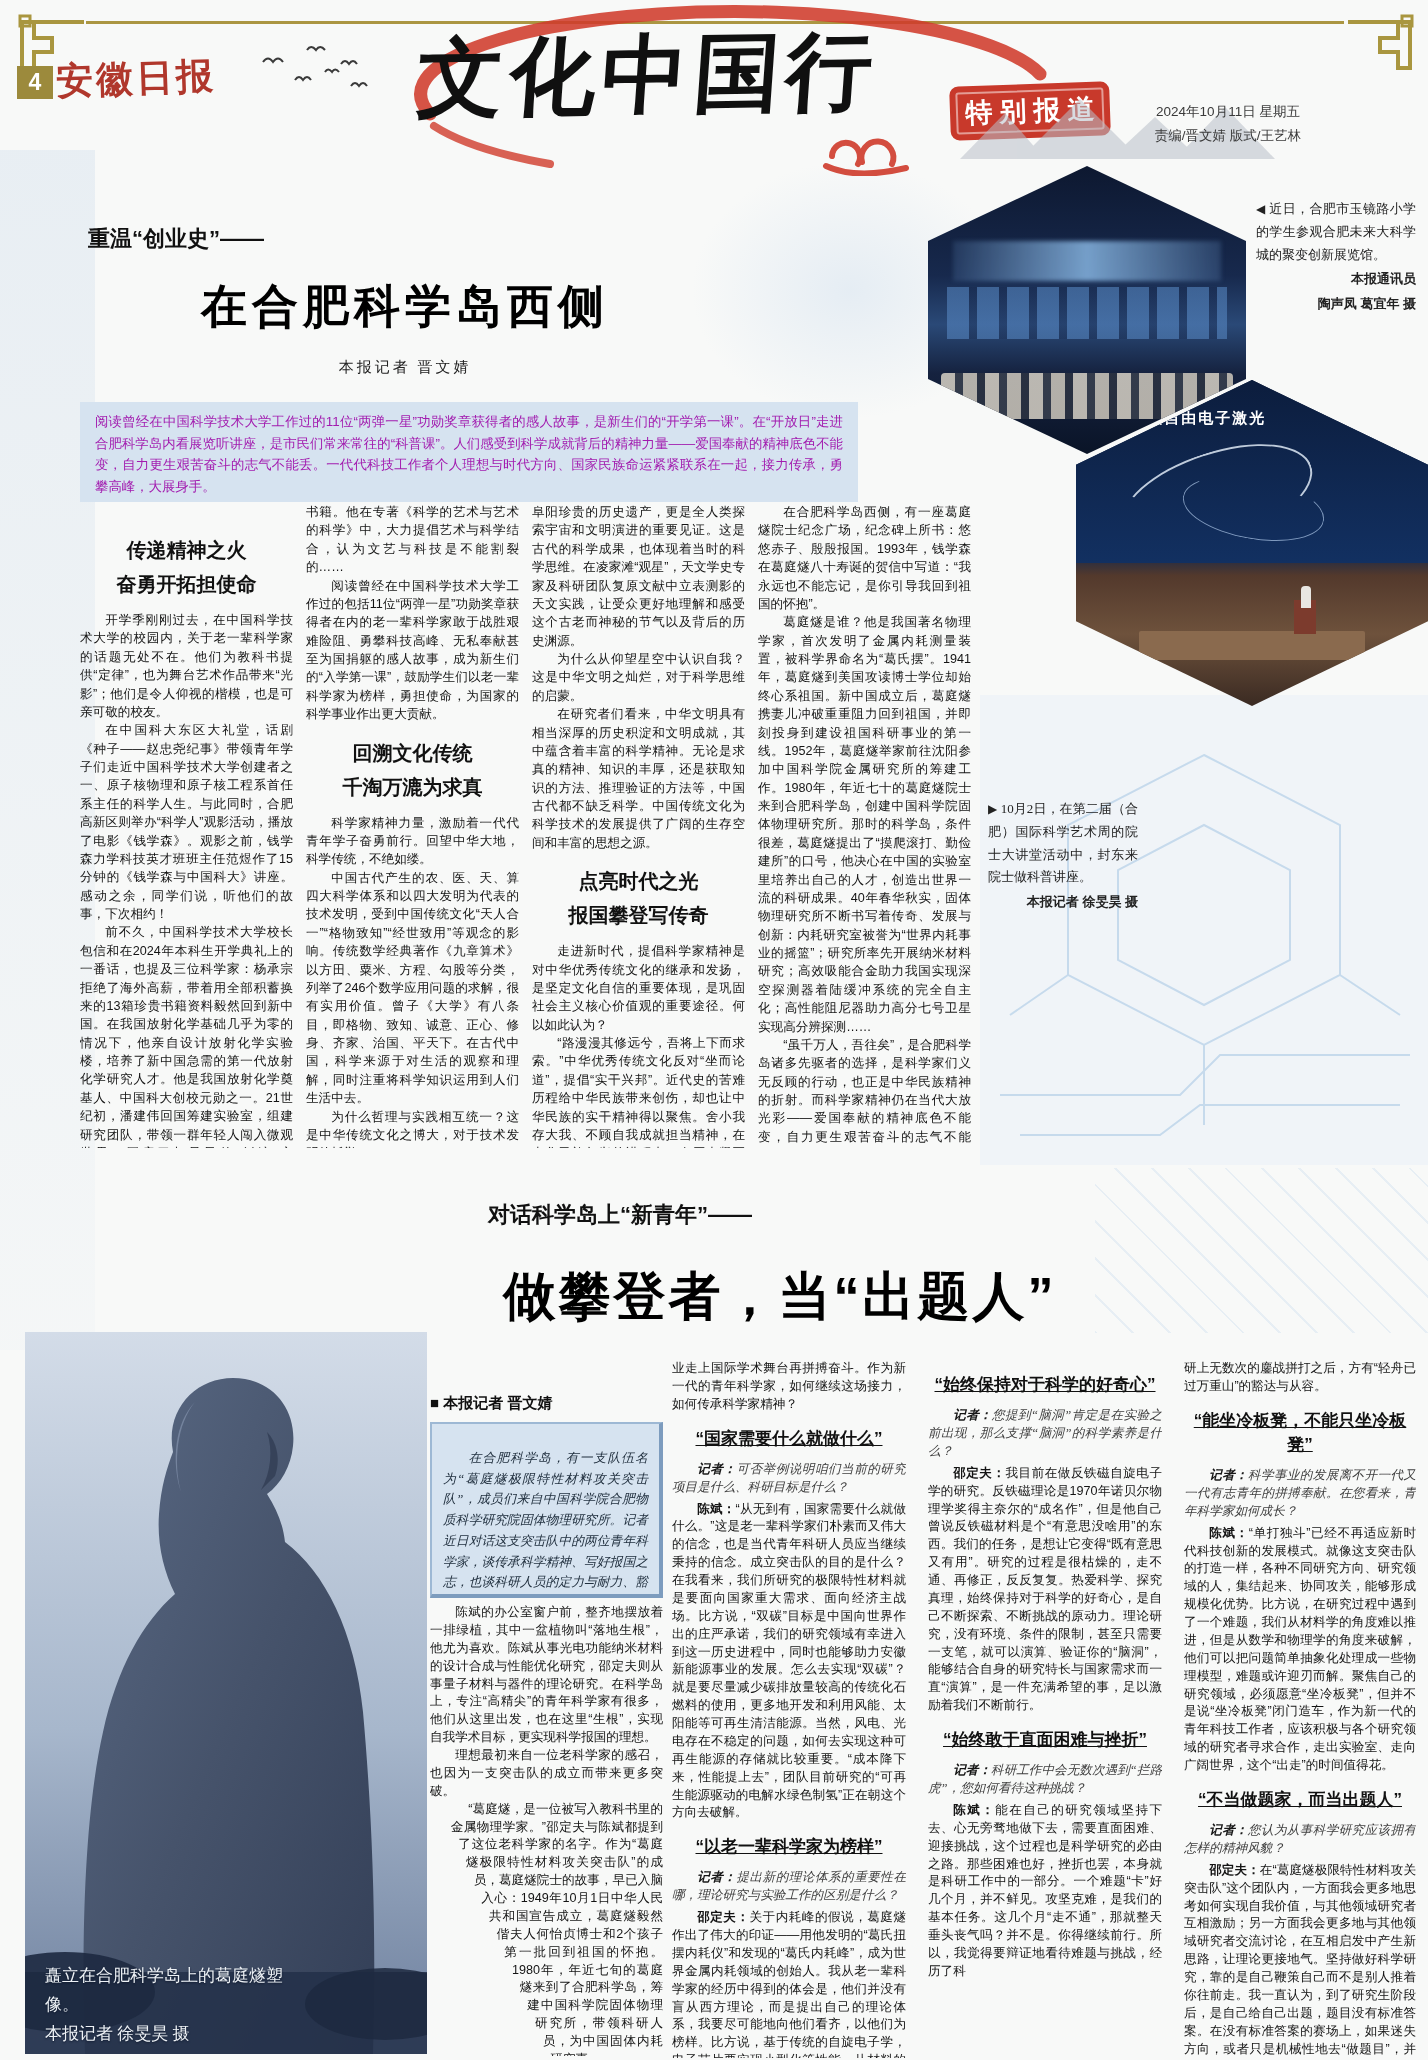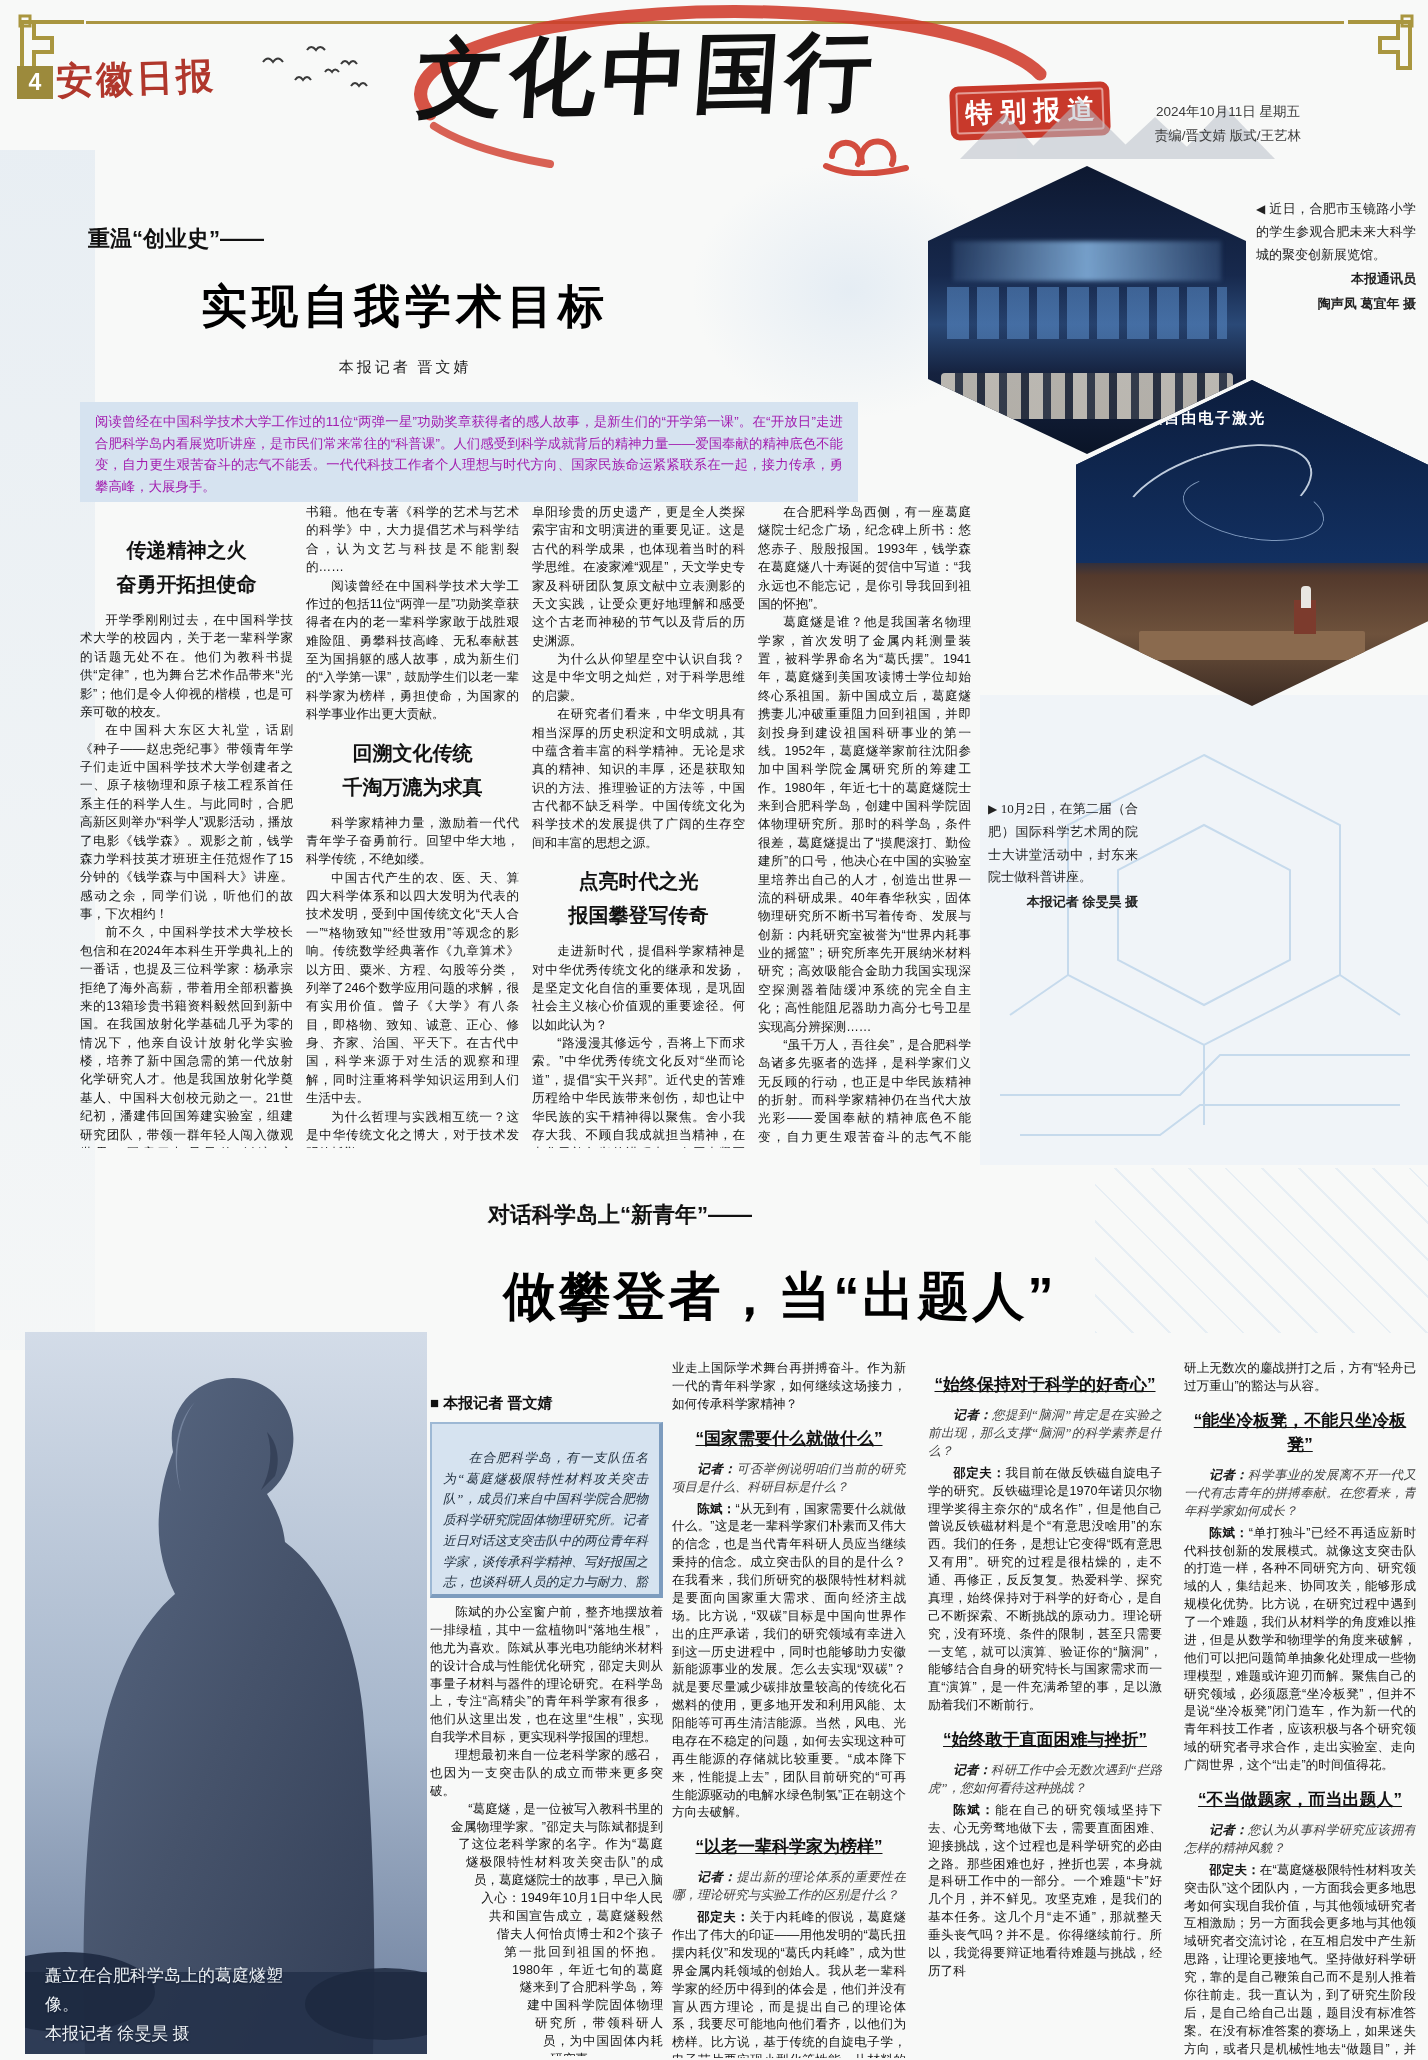--- a/index.html
+++ b/index.html
@@ -147,21 +147,21 @@
       <polygon points="160,64 205,22 250,64"></polygon>
         <polygon points="225,64 275,12 325,64"></polygon>
     </g>
   </svg>
   <div class="abs dateblock">
     <div>2024年10月11日 星期五</div>
     <div>责编/晋文婧 版式/王艺林</div>
   </div>
 
   <div class="abs kicker k1">重温“创业史”——</div>
-  <div class="abs title1">实现自我学术目标</div>
+  <div class="abs title1">在合肥科学岛西侧</div>
   <div class="abs byline1">本报记者 晋文婧</div>
   <div class="abs introbox">
     <span>阅读曾经在中国科学技术大学工作过的11位“两弹一星”功勋奖章获得者的感人故事，是新生们的“开学第一课”。在“开放日”走进合肥科学岛内看展览听讲座，是市民们常来常往的“科普课”。人们感受到科学成就背后的精神力量——爱国奉献的精神底色不能变，自力更生艰苦奋斗的志气不能丢。一代代科技工作者个人理想与时代方向、国家民族命运紧紧联系在一起，接力传承，勇攀高峰，大展身手。</span>
   </div>
 
   <div class="abs a1col c1">
     <div class="sh first">传递精神之火</div>
     <div class="sh" style="margin-top:-8px;">奋勇开拓担使命</div>
     <p>开学季刚刚过去，在中国科学技术大学的校园内，关于老一辈科学家的话题无处不在。他们为教科书提供“定律”，也为舞台艺术作品带来“光影”；他们是令人仰视的楷模，也是可亲可敬的校友。</p>
     <p>在中国科大东区大礼堂，话剧《种子——赵忠尧纪事》带领青年学子们走近中国科学技术大学创建者之一、原子核物理和原子核工程系首任系主任的科学人生。与此同时，合肥高新区则举办“科学人”观影活动，播放了电影《钱学森》。观影之前，钱学森力学科技英才班班主任范煜作了15分钟的《钱学森与中国科大》讲座。感动之余，同学们说，听他们的故事，下次相约！</p>

